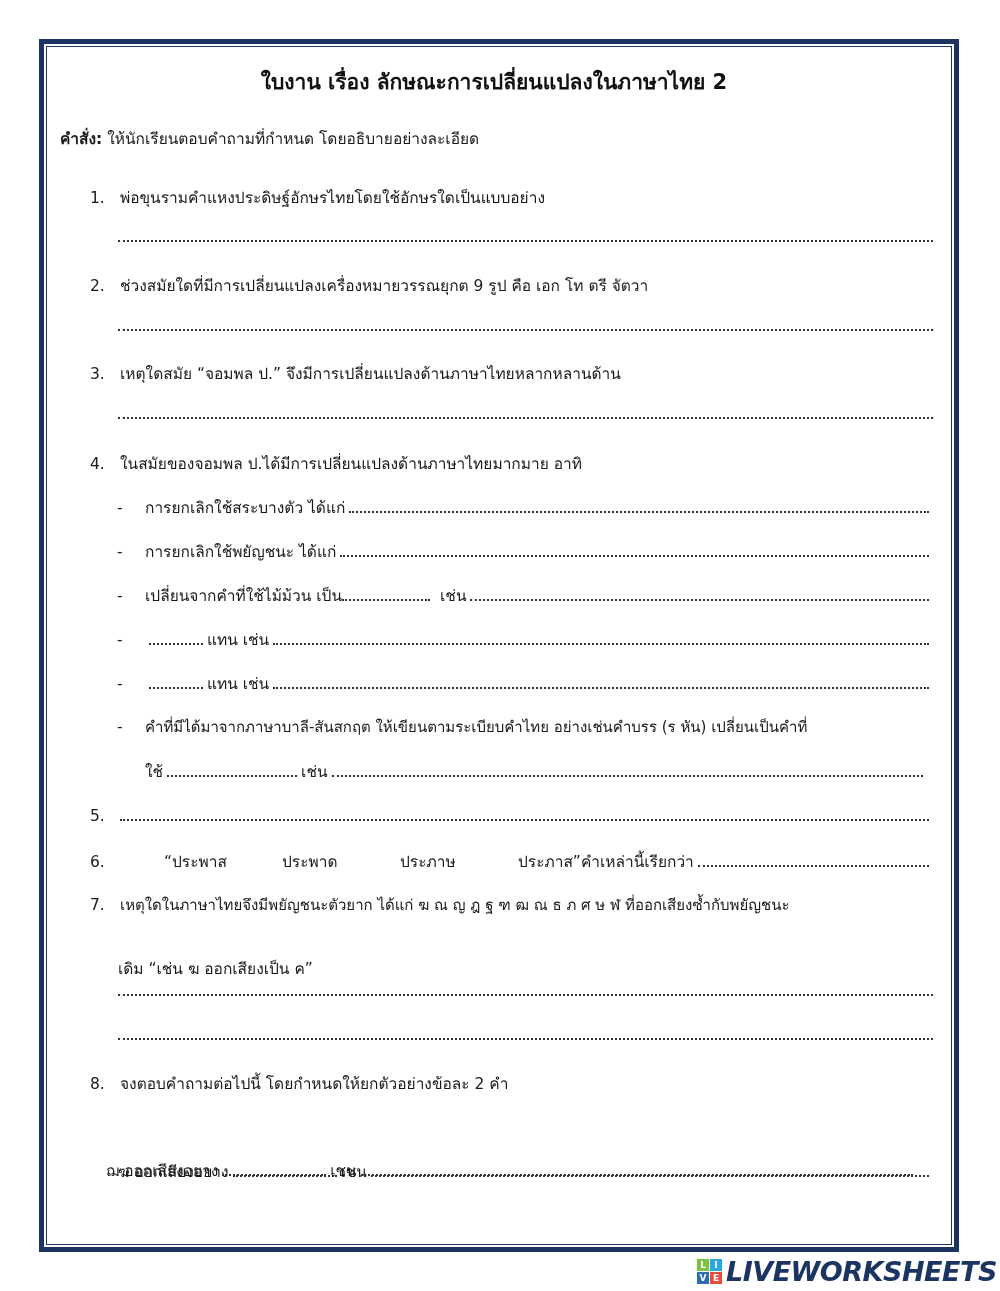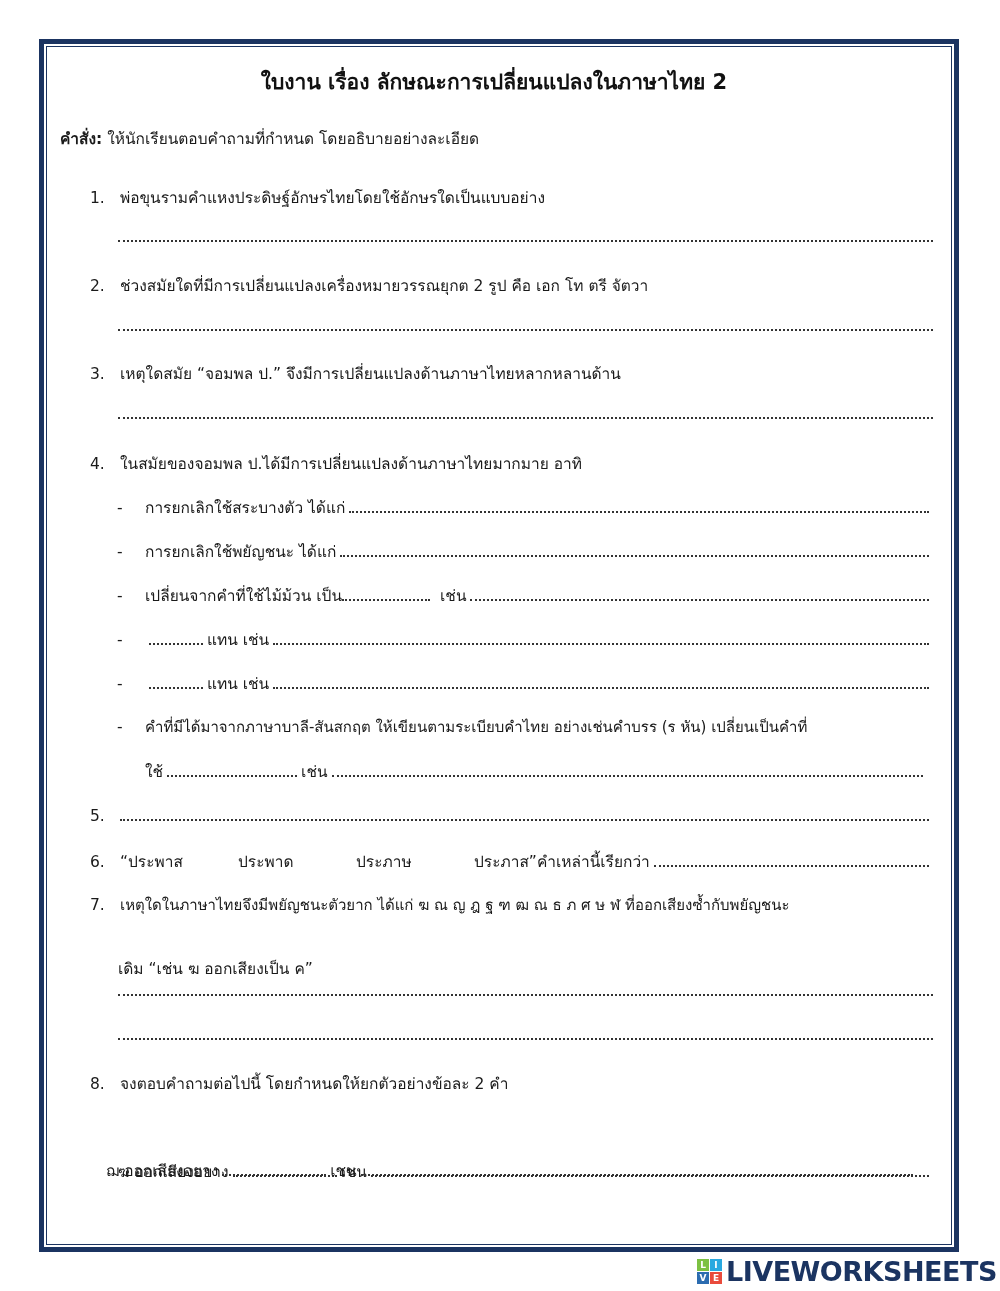--- a/index.html
+++ b/index.html
@@ -46,21 +46,21 @@
     .live-grid {
       display: grid; grid-template-columns: 12px 12px; grid-template-rows: 12px 12px; gap: 1px;
       margin-right: 4px;
     }
     .live-grid span {
       font-size: 9px; font-weight: bold; color: #fff; text-align: center; line-height: 12px;
       font-family: "DejaVu Sans", sans-serif;
     }
     .logo-text {
       font-family: "DejaVu Sans", sans-serif; font-weight: bold;
-      font-size: 27px; color: #1b3461; letter-spacing: -0.5px;
+      font-size: 27px; color: #1b3461; letter-spacing: -0.5px; font-style: italic;
     }
   </style>
 </head>
 <body>
 
 <div class="frame">
     <div class="frame-inner"></div>
   </div>
 
 <div class="title">ใบงาน เรื่อง ลักษณะการเปลี่ยนแปลงในภาษาไทย 2</div>
@@ -70,21 +70,21 @@
 </div>
 
 <div class="line" style="left:90px; top:185px;">
   <span class="num">1.</span>
   <span>พ่อขุนรามคำแหงประดิษฐ์อักษรไทยโดยใช้อักษรใดเป็นแบบอย่าง</span>
 </div>
 <div class="ans" style="left:118px; width:815px; top:238px;"></div>
 
 <div class="line" style="left:90px; top:273px;">
   <span class="num">2.</span>
-  <span>ช่วงสมัยใดที่มีการเปลี่ยนแปลงเครื่องหมายวรรณยุกต 2 รูป คือ เอก โท ตรี จัตวา</span>
+  <span>ช่วงสมัยใดที่มีการเปลี่ยนแปลงเครื่องหมายวรรณยุกต 9 รูป คือ เอก โท ตรี จัตวา</span>
 </div>
 <div class="ans" style="left:118px; width:815px; top:327px;"></div>
 
 <div class="line" style="left:90px; top:361px;">
   <span class="num">3.</span>
   <span>เหตุใดสมัย “จอมพล ป.” จึงมีการเปลี่ยนแปลงด้านภาษาไทยหลากหลานด้าน</span>
 </div>
 <div class="ans" style="left:118px; width:815px; top:415px;"></div>
 
 <div class="line" style="left:90px; top:451px;">
@@ -137,21 +137,21 @@
   <span class="dots"></span>
 </div>
 
 <div class="line" style="left:90px; top:805px; width:843px;">
   <span class="num">5.</span>
   <span class="dots" style="margin-left:0;"></span>
 </div>
 
 <div class="line" style="left:90px; top:849px; width:843px;">
   <span class="num">6.</span>
-  <span style="width:118px; display:inline-block;">“ประพาส</span>
+  <span style="width:118px; display:inline-block;margin-left:44px;">“ประพาส</span>
   <span style="width:118px; display:inline-block;">ประพาด</span>
   <span style="width:118px; display:inline-block;">ประภาษ</span>
   <span>ประภาส”</span>
   <span>คำเหล่านี้เรียกว่า</span>
   <span class="dots"></span>
 </div>
 
 <div class="line" style="left:90px; top:893px;">
   <span class="num">7.</span>
   <span style="font-size:15px;">เหตุใดในภาษาไทยจึงมีพยัญชนะตัวยาก ได้แก่ ฆ ณ ญ ฎ ฐ ฑ ฒ ณ ธ ภ ศ ษ ฬ ที่ออกเสียงซ้ำกับพยัญชนะ</span>

